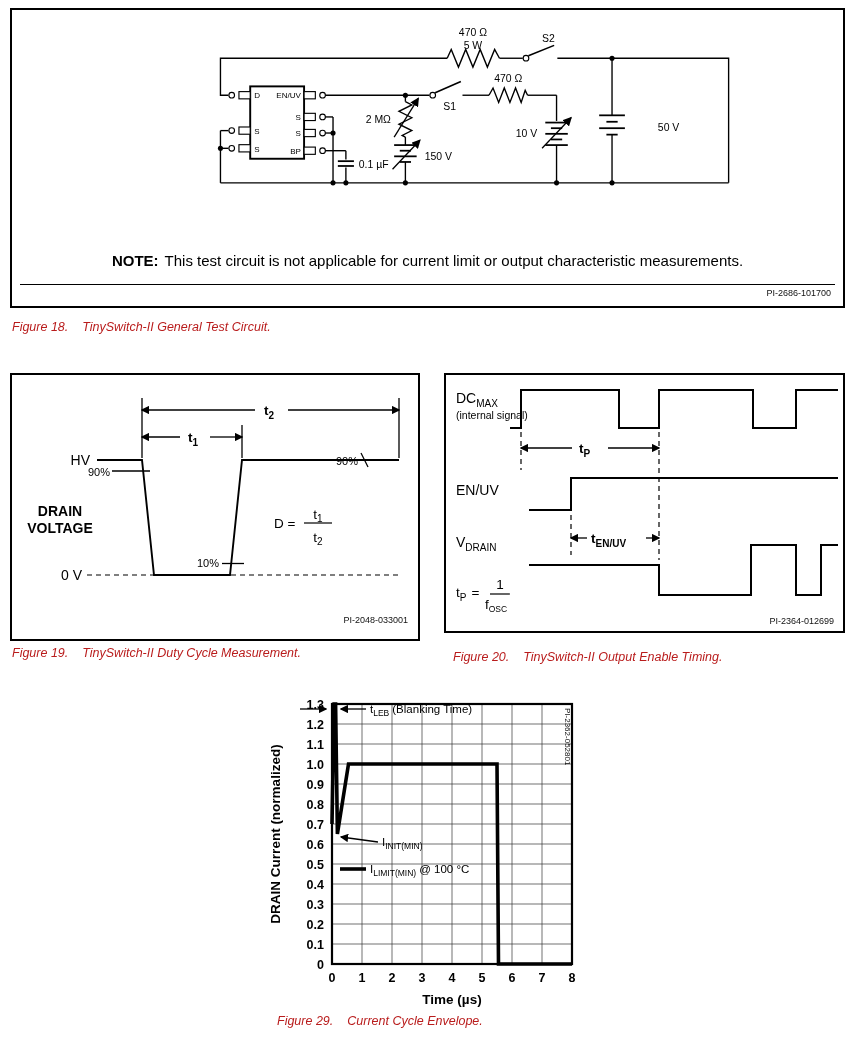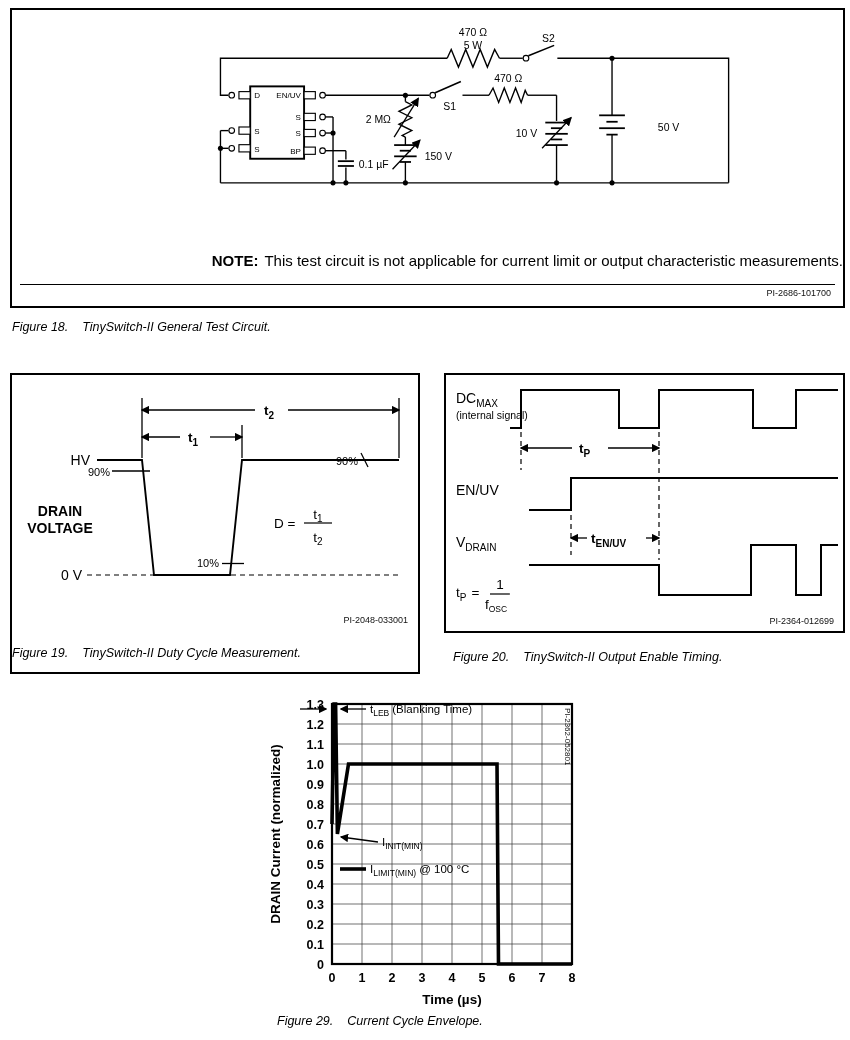--- a/index.html
+++ b/index.html
@@ -1,34 +1,34 @@
 <!DOCTYPE html>
 <html><head>
 <meta charset="utf-8">
 <style>
   *{margin:0;padding:0;box-sizing:border-box}
   html,body{width:850px;height:1040px}
   body{position:relative;background:#fff;font-family:"Liberation Sans",sans-serif;color:#000;overflow:hidden}
   .figbox{position:absolute;border:2px solid #000;background:#fff}
-  .caption{position:absolute;font-style:italic;font-size:12.5px;color:#000000}
+  .caption{position:absolute;font-style:italic;font-size:12.5px;color:#b91c1c}
   .caption .cap-num{margin-right:14px}
   svg{display:block}
   svg text{font-family:"Liberation Sans",sans-serif;fill:#000}
   .wire line,.wire polyline{stroke:#000;stroke-width:1.7;fill:none}
   .thick{stroke:#000;stroke-width:2.2;fill:none}
   .icbody{fill:#fff;stroke:#000;stroke-width:2.4}
   .pad{fill:#fff;stroke:#000;stroke-width:1.4}
   .term{fill:#fff;stroke:#000;stroke-width:1.4}
   .dot{fill:#000;stroke:none}
   .res{stroke:#000;stroke-width:1.7;fill:none}
   .blade{stroke:#000;stroke-width:2;fill:none}
   .arrow{stroke:#000;stroke-width:1.6;fill:none}
   .clabel{font-size:13px}
   .pinlabel{font-size:10px}
-  .note{position:absolute;left:0;right:0;top:242px;text-align:right;font-size:15px}
+  .note{position:absolute;left:0;right:0;top:242px;text-align:center;font-size:15px}
   .note-label{font-weight:bold;margin-right:6px}
   .pi-rule{position:absolute;left:8px;right:8px;top:274px;border-top:1.2px solid #000}
   .pi-num{position:absolute;right:12px;top:278px;font-size:9px;color:#111}
   .pi-svg{font-size:9px;fill:#111}
   .trace{stroke:#000;stroke-width:1.9;fill:none}
   .sig{stroke:#000;stroke-width:2;fill:none}
   .dash{stroke:#000;stroke-width:1.2;fill:none;stroke-dasharray:5 4}
   .meas line{stroke:#000;stroke-width:1.3}
   .tick90{stroke:#000;stroke-width:1.3}
   .siglabel{font-size:14px}
@@ -183,21 +183,21 @@
     <span class="note-label">NOTE:</span><span>This test circuit is not applicable for current limit or output characteristic measurements.</span>
   </div>
   <div class="pi-rule"></div>
   <div class="pi-num">PI-2686-101700</div>
 </div>
 
 <div class="caption" style="left:12px;top:320px">
   <span class="cap-num">Figure 18.</span><span>TinySwitch-II General Test Circuit.</span>
 </div>
 
-<div class="figbox" style="left:10px;top:373px;width:410px;height:301px">
+<div class="figbox" style="left:10px;top:373px;width:410px;height:268px">
   <svg viewBox="0 0 406 256" width="406" height="256">
     <defs>
       <marker id="m19" viewBox="0 0 10 10" refX="8.5" refY="5" markerWidth="6.5" markerHeight="6.5" orient="auto-start-reverse">
           <path d="M0 0L10 5L0 10z"></path>
         </marker>
     </defs>
 
     <line class="dash" x1="75" y1="200" x2="387" y2="200"></line>
     <polyline class="trace" points="85,85 130,85 142,200 218,200 230,85 387,85"></polyline>
 

